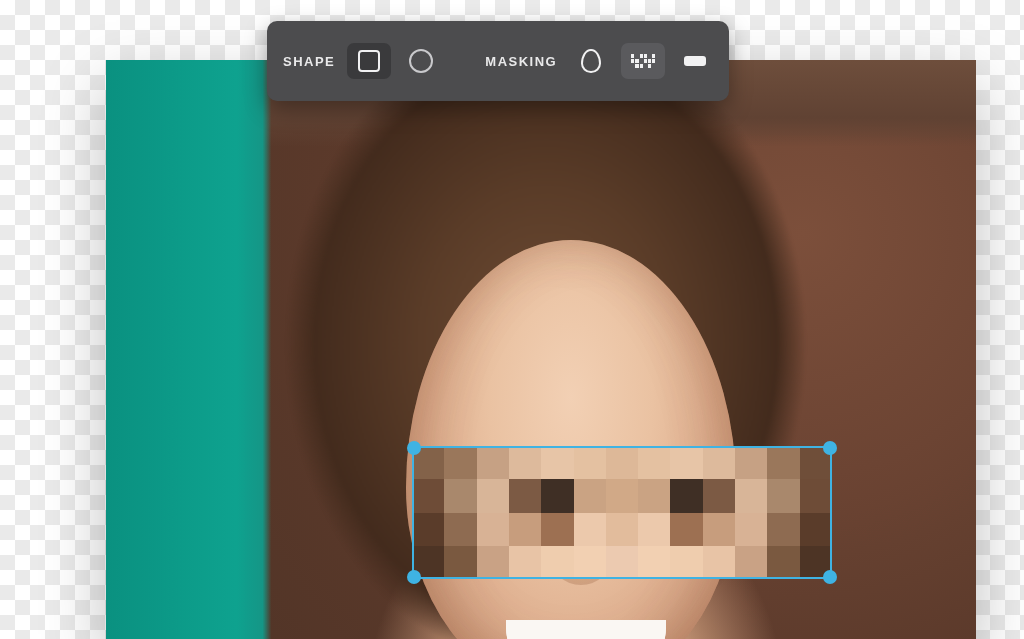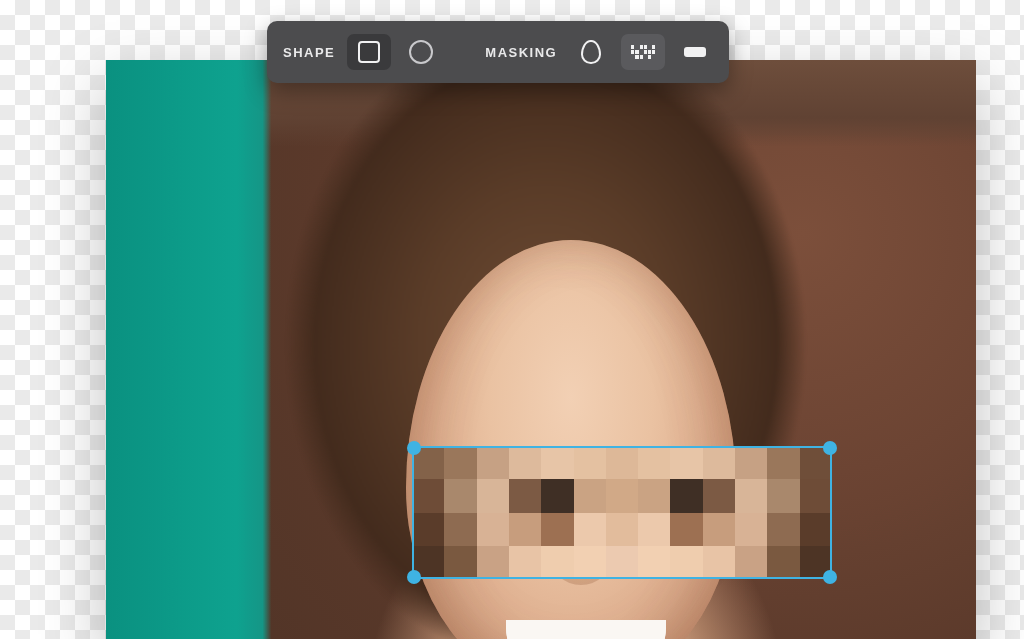--- a/index.html
+++ b/index.html
@@ -126,21 +126,21 @@
   .handle.tr { left: 100%; top: 0; }
   .handle.bl { left: 0; top: 100%; }
   .handle.br { left: 100%; top: 100%; }
 
   
   .toolbar {
     position: absolute;
     left: 267px;
     top: 21px;
     height: 48px;
-    padding: 7px 10px;
+    padding: 16px 10px;
     background: #4c4c4e;
     border-radius: 10px;
     display: flex;
     align-items: center;
     box-shadow: 0 8px 22px rgba(0,0,0,.35);
     color: #f1f1f2;
   }
   .tb-label {
     font-size: 13px;
     letter-spacing: 1.5px;

